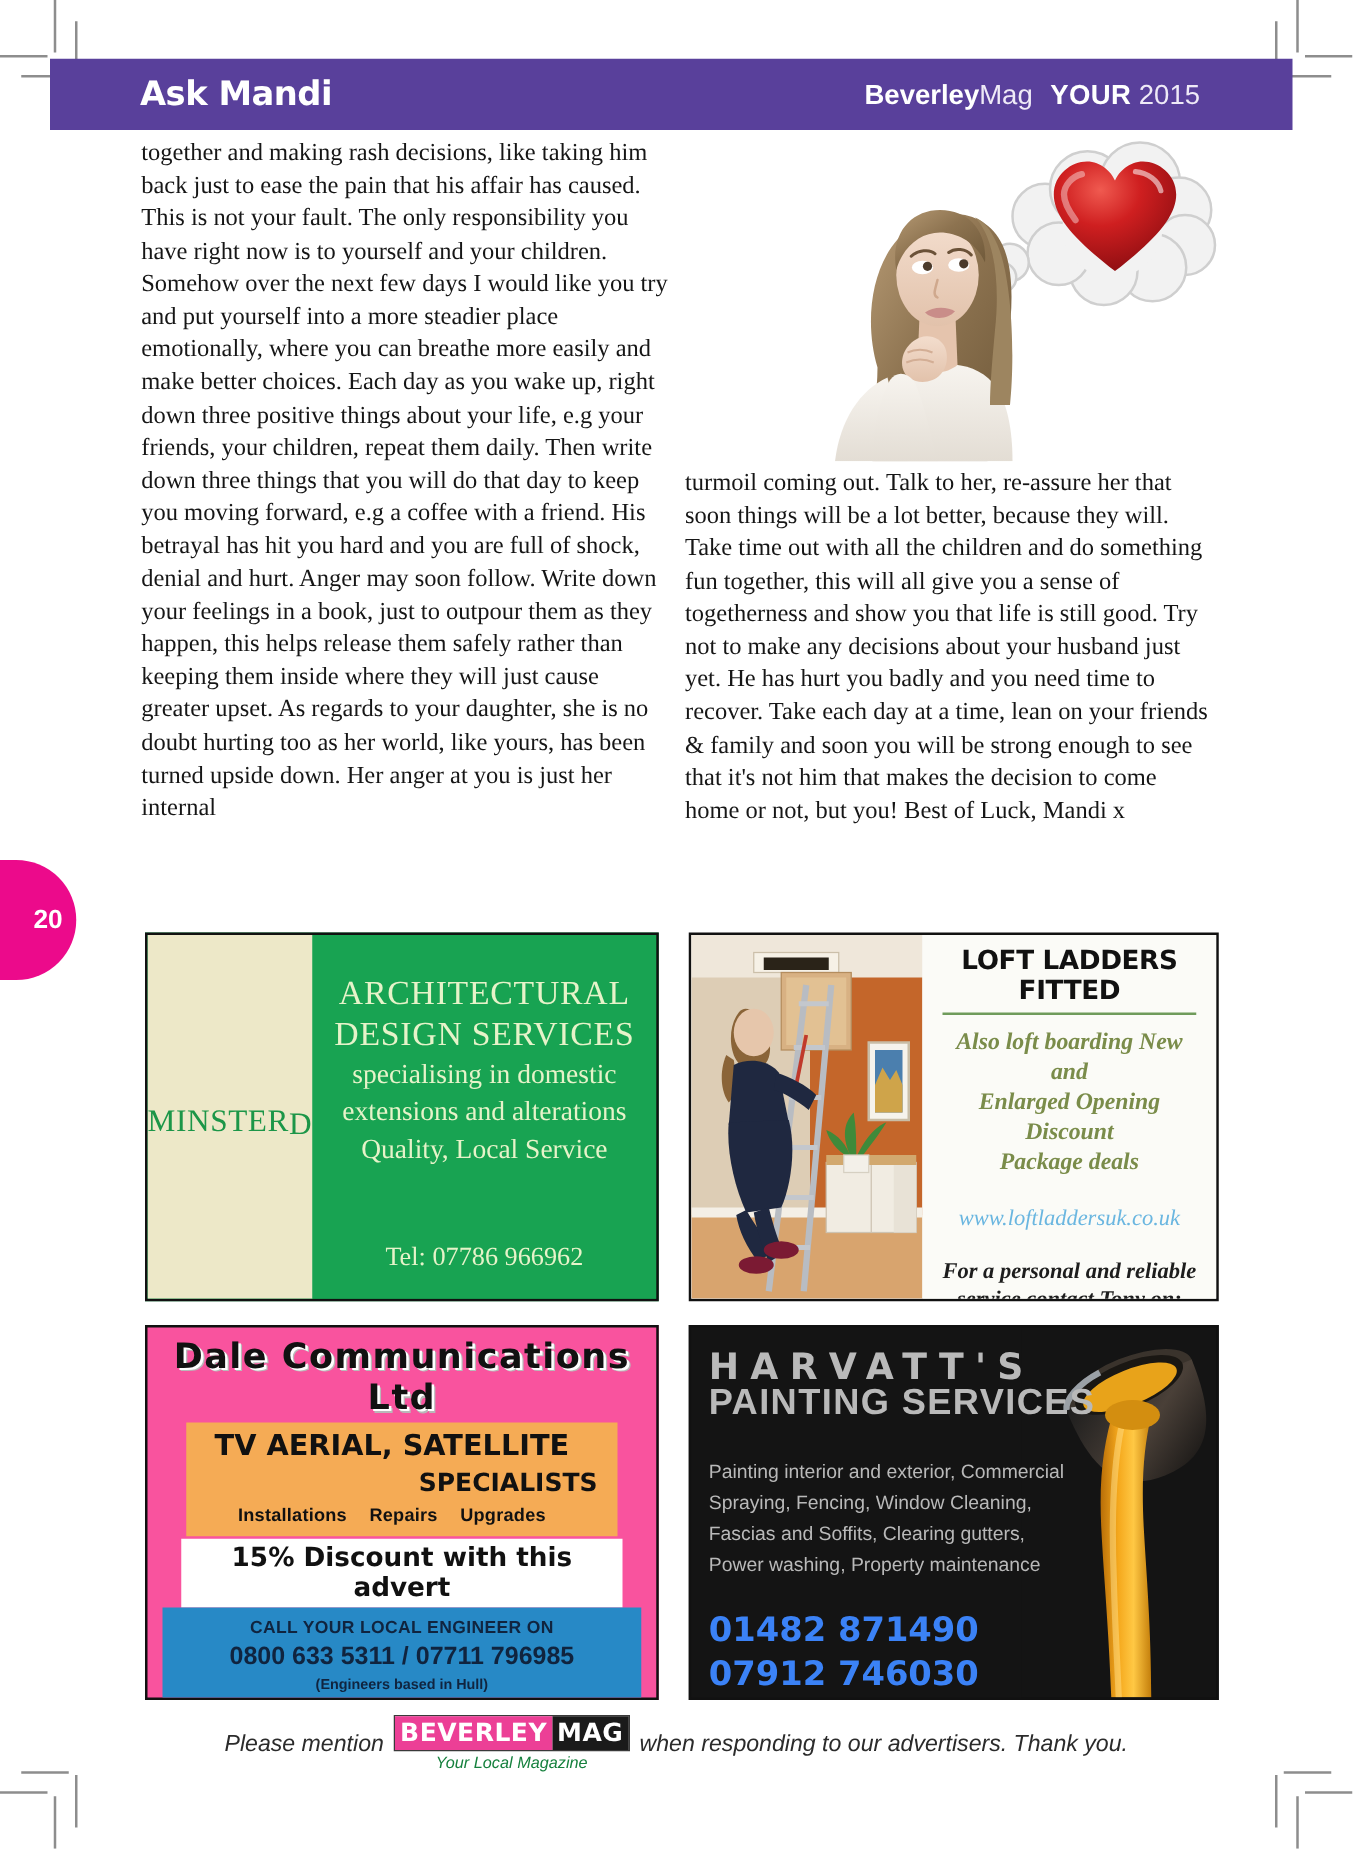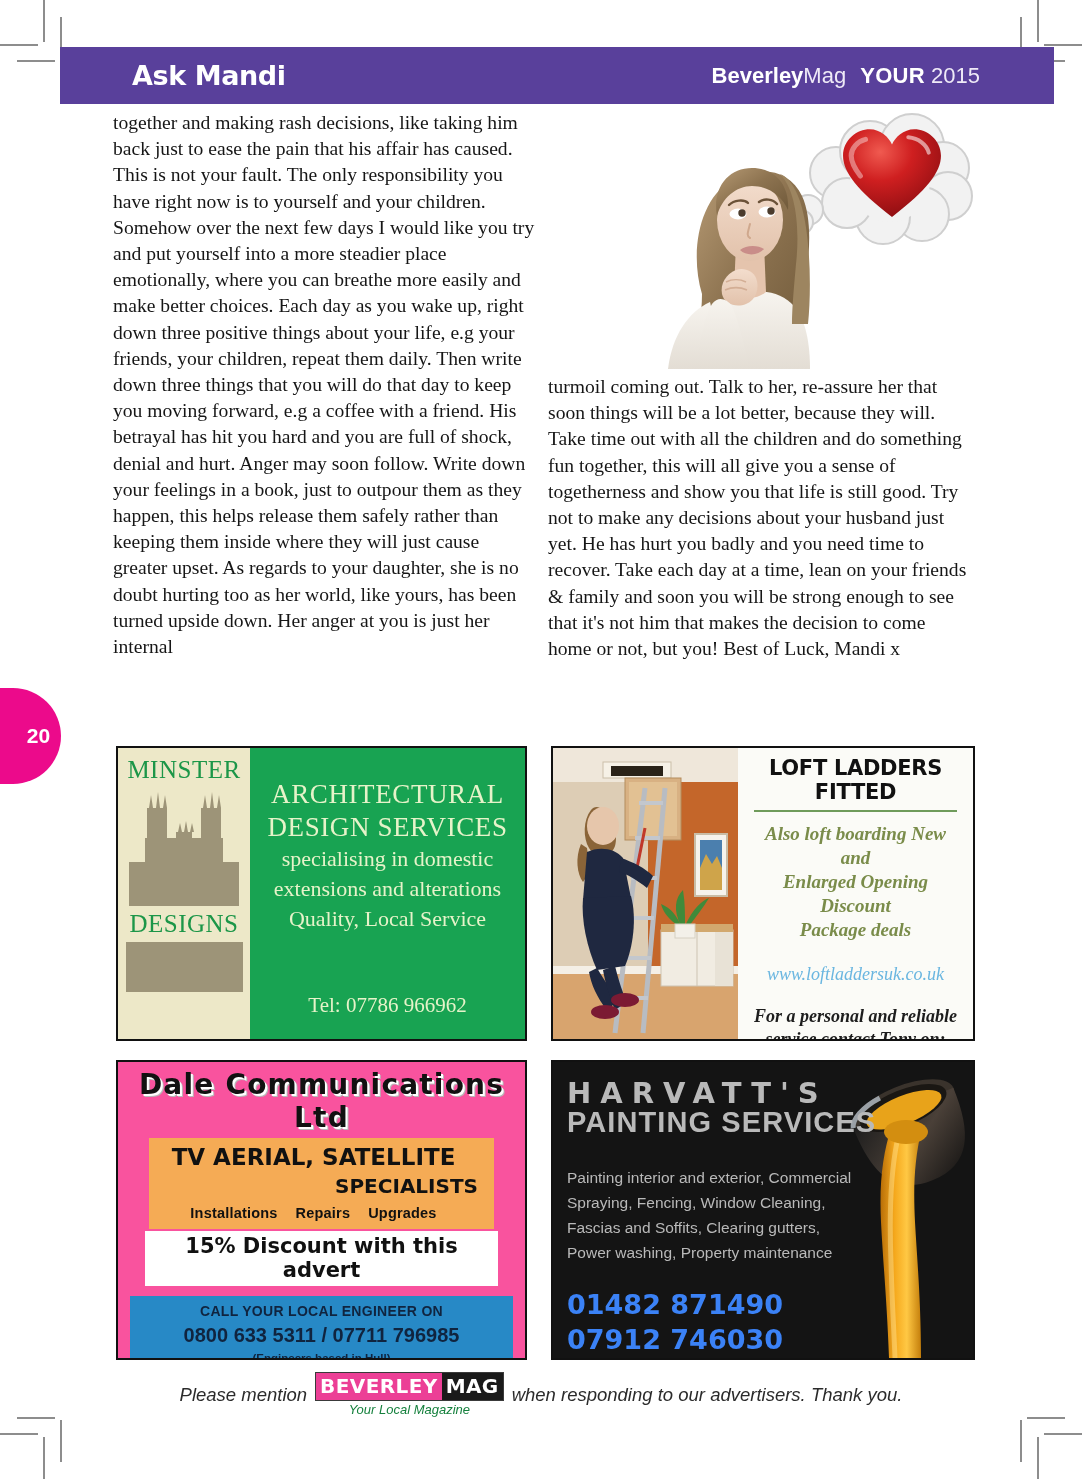--- a/index.html
+++ b/index.html
@@ -17,21 +17,21 @@
 
   
   .cropmark {
     position: absolute;
     background: #8d8d8d;
   }
 
   
   .header-bar {
     position: absolute;
-    left: 60px;
+    left: 40px;
     top: 47px;
     width: 994px;
     height: 57px;
     background: #59409b;
     display: flex;
     align-items: center;
     justify-content: space-between;
     box-sizing: border-box;
     padding: 0 74px 0 72px;
   }
@@ -105,21 +105,21 @@
   .ad-minster { left: 116px; top: 746px;  width: 411px; height: 295px; border: 2px solid #111; background:#18a352; }
   .ad-loft    { left: 551px; top: 746px;  width: 424px; height: 295px; border: 2px solid #111; background:#fff; }
   .ad-dale    { left: 116px; top: 1060px; width: 411px; height: 300px; border: 2px solid #111; background:#f9539e; }
   .ad-harv    { left: 551px; top: 1060px; width: 424px; height: 300px; border: 2px solid #111; background:#141414; }
 
   
   .minster-inner { display:flex; height:100%; }
   .minster-left {
     width: 132px;
     background: #ede8c8;
-    display:flex; flex-direction:column; align-items:center;
+    display:flex; flex-direction:row; align-items:center;
     padding-top: 8px;
     box-sizing:border-box;
   }
   .minster-word {
     color: #1c9648;
     font-family: "Liberation Serif", serif;
     font-size: 25px;
     letter-spacing: 0.5px;
   }
   .minster-art { margin-top:4px; }
@@ -190,21 +190,21 @@
   .d-o1 { font-family:"DejaVu Sans",sans-serif; font-weight:bold; font-size:23px; color:#111; }
   .d-o2 { font-family:"DejaVu Sans",sans-serif; font-weight:bold; font-size:20px; color:#111; margin-top:4px;text-align:right;}
   .d-o3 { font-family:"Liberation Sans",sans-serif; font-weight:bold; font-size:14.5px; color:#111; margin-top:7px; letter-spacing:0.2px;}
   .d-o3 span { margin: 0 9px; }
   .dale-white {
     background:#ffffff; margin: 2px 27px 0 27px; text-align:center;
     padding: 3px 0 4px 0;
     font-family:"DejaVu Sans",sans-serif; font-weight:bold; font-size:21px; color:#111;
   }
   .dale-blue {
-    background:#2789c6; margin: 10px 12px 0 12px; text-align:center;
+    background:#2789c6; margin: 0 12px 0 12px; text-align:center;
     padding: 7px 0 8px 0;
   }
   .d-b1 { font-family:"Liberation Sans",sans-serif; font-weight:bold; font-size:14px; color:#10243f; letter-spacing:0.3px;}
   .d-b2 { font-family:"Liberation Sans",sans-serif; font-weight:bold; font-size:20px; color:#10243f; margin-top:5px;}
   .d-b3 { font-family:"Liberation Sans",sans-serif; font-weight:bold; font-size:11.5px; color:#10243f; margin-top:5px;}
 
   
   .harv-pour {
     position:absolute; right:0; top:0; width:156px; height:100%;
   }

